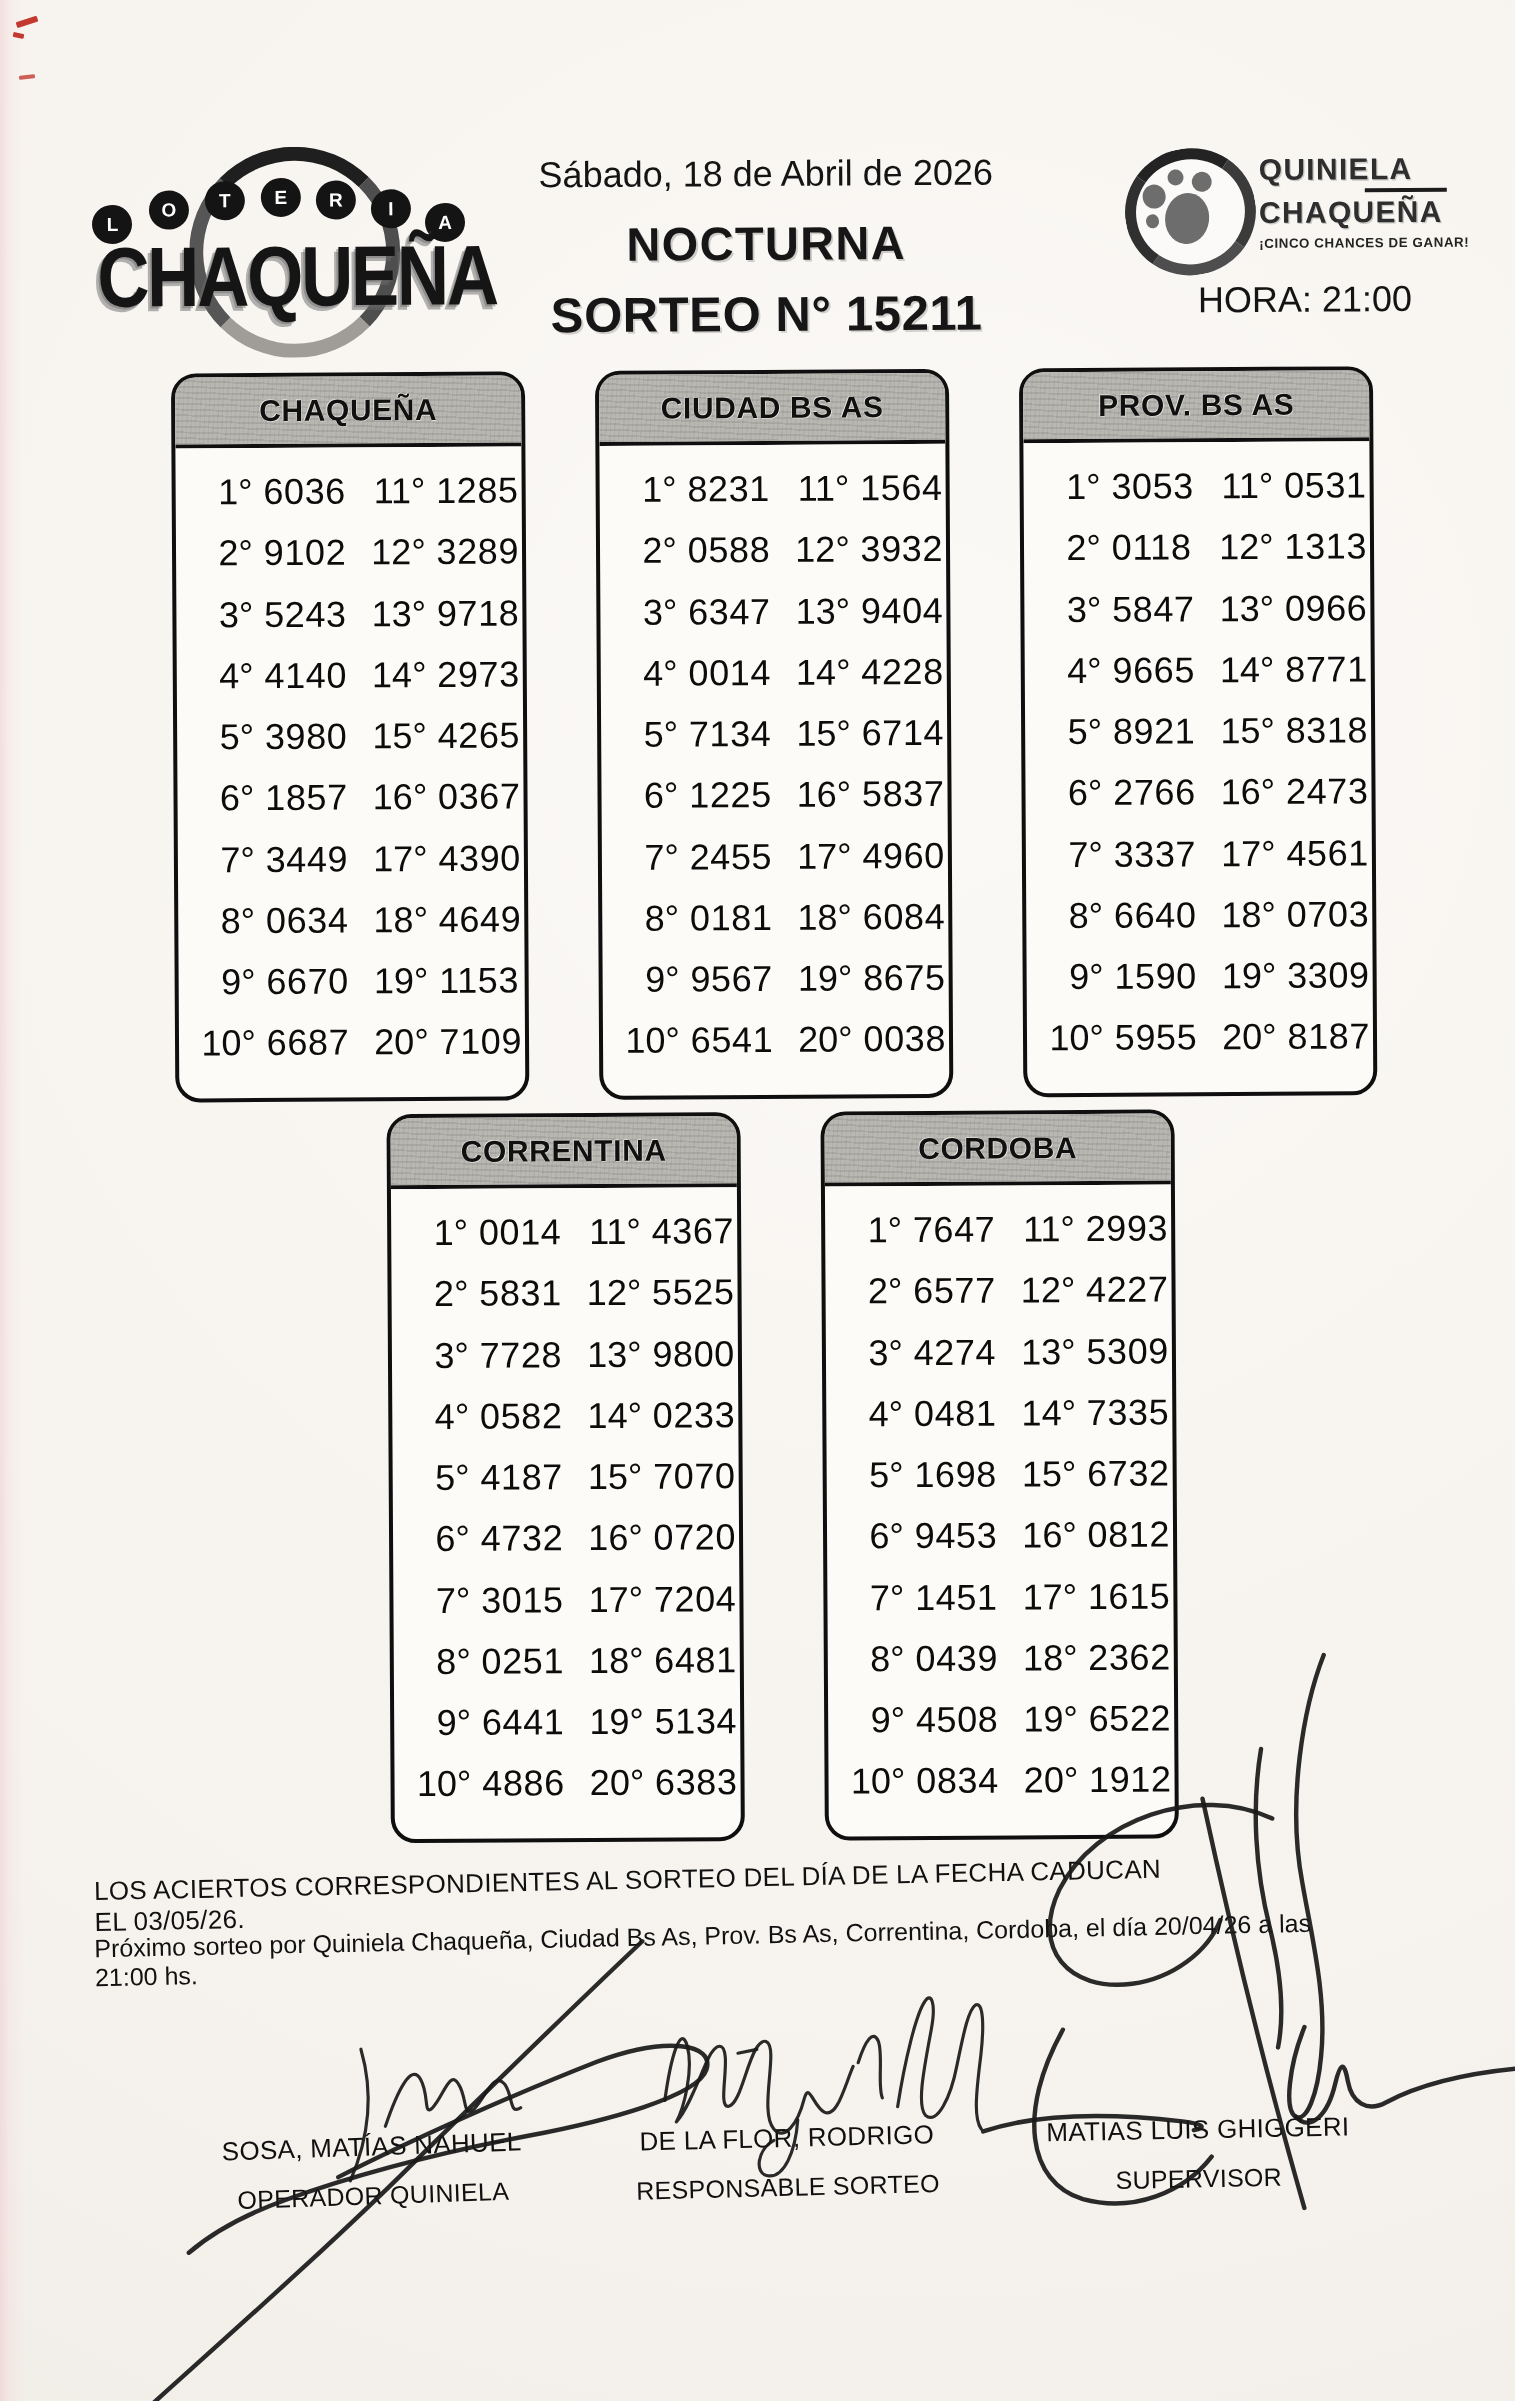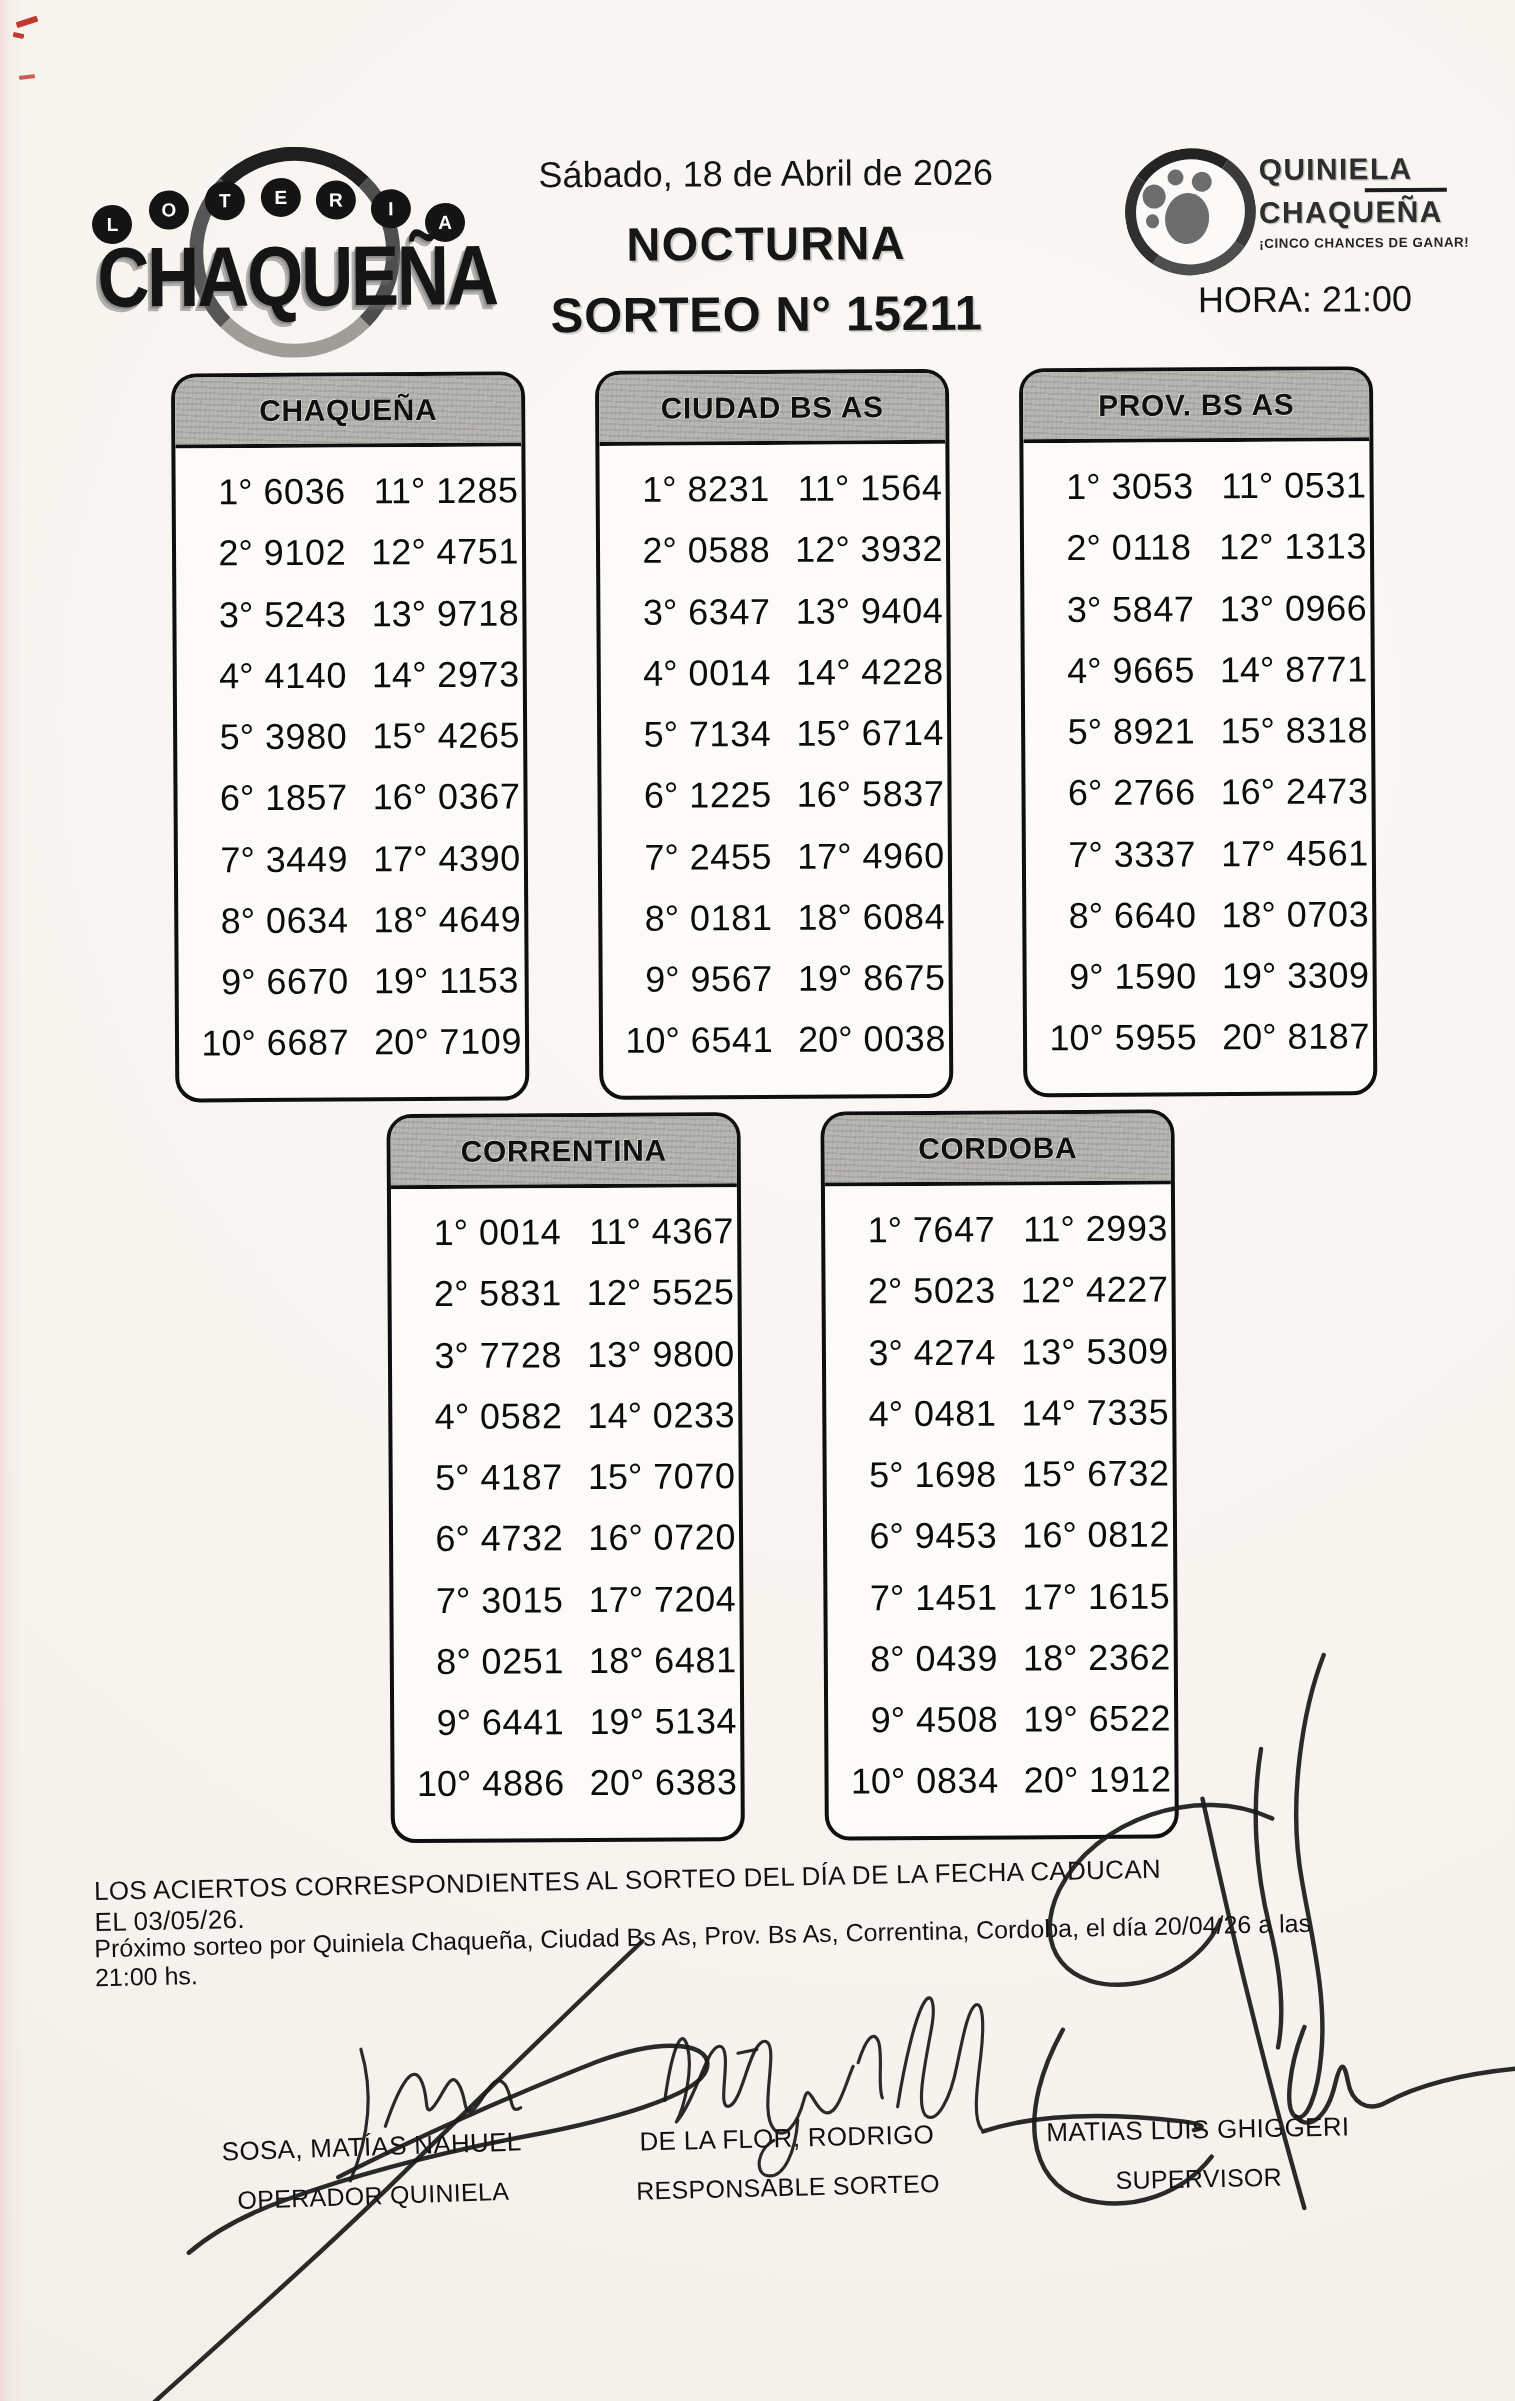--- a/index.html
+++ b/index.html
@@ -145,21 +145,21 @@
               <span class="num">1285</span>
             </div>
           </div>
           <div class="row">
             <div class="pair">
               <span class="pos">2°</span>
               <span class="num">9102</span>
             </div>
             <div class="pair">
               <span class="pos">12°</span>
-              <span class="num">4751</span>
+              <span class="num">3289</span>
             </div>
           </div>
           <div class="row">
             <div class="pair">
               <span class="pos">3°</span>
               <span class="num">5243</span>
             </div>
             <div class="pair">
               <span class="pos">13°</span>
               <span class="num">9718</span>
@@ -561,21 +561,21 @@
               <span class="num">7647</span>
             </div>
             <div class="pair">
               <span class="pos">11°</span>
               <span class="num">2993</span>
             </div>
           </div>
           <div class="row">
             <div class="pair">
               <span class="pos">2°</span>
-              <span class="num">5023</span>
+              <span class="num">6577</span>
             </div>
             <div class="pair">
               <span class="pos">12°</span>
               <span class="num">4227</span>
             </div>
           </div>
           <div class="row">
             <div class="pair">
               <span class="pos">3°</span>
               <span class="num">4274</span>

